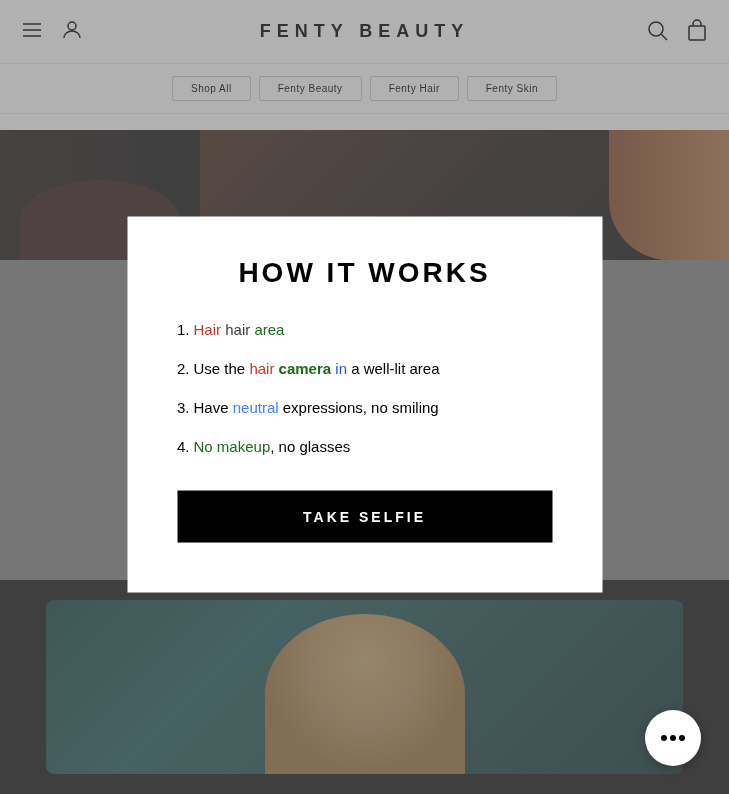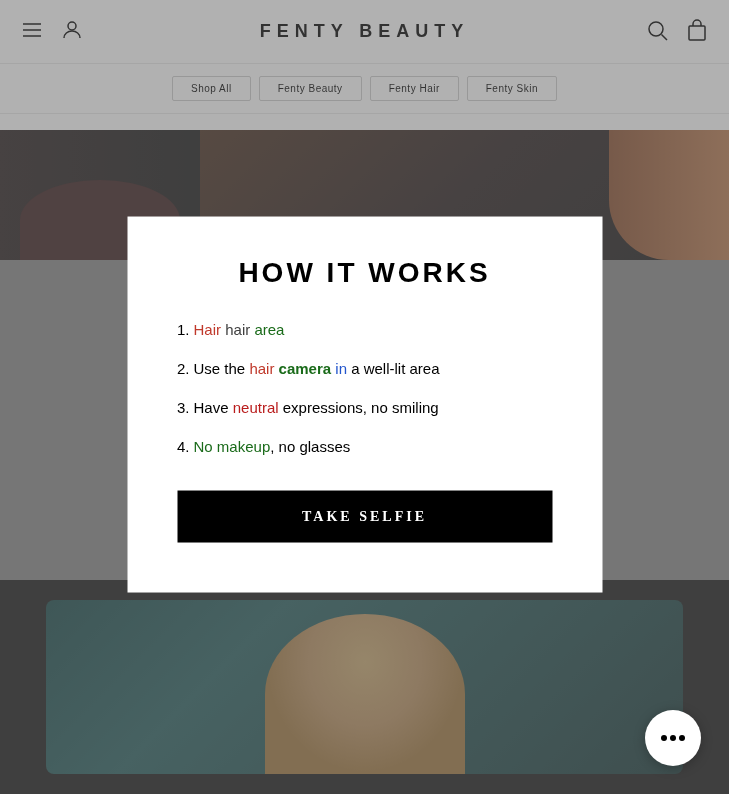--- a/index.html
+++ b/index.html
@@ -239,37 +239,36 @@
       font-weight: 400;
     }
 
     
     .word-pull { color: #c0392b; }
     .word-hair { color: #404040; }
     .word-back { color: #1a6b1a; }
     .word-front { color: #c0392b; }
     .word-camera { color: #1a6b1a; font-weight: bold; }
     .word-in { color: #2255cc; }
-    .word-neutral { color: #b91c1c; text-align: right; }
+    .word-neutral { color: #3b82f6; text-align: right; }
     .word-no-makeup { color: #1a6b1a; text-align: right; }
 
     .take-selfie-btn {
       display: block;
       width: 100%;
       padding: 18px;
       background: #000;
       color: #fff;
       text-align: center;
       font-size: 14px;
       font-weight: 700;
       letter-spacing: 3px;
       text-transform: uppercase;
       border: none;
       cursor: pointer;
-      font-family: Liberation Serif, serif;
     }
 
     
     .chat-button {
       position: absolute;
       bottom: 28px;
       right: 28px;
       width: 56px;
       height: 56px;
       background: #fff;

